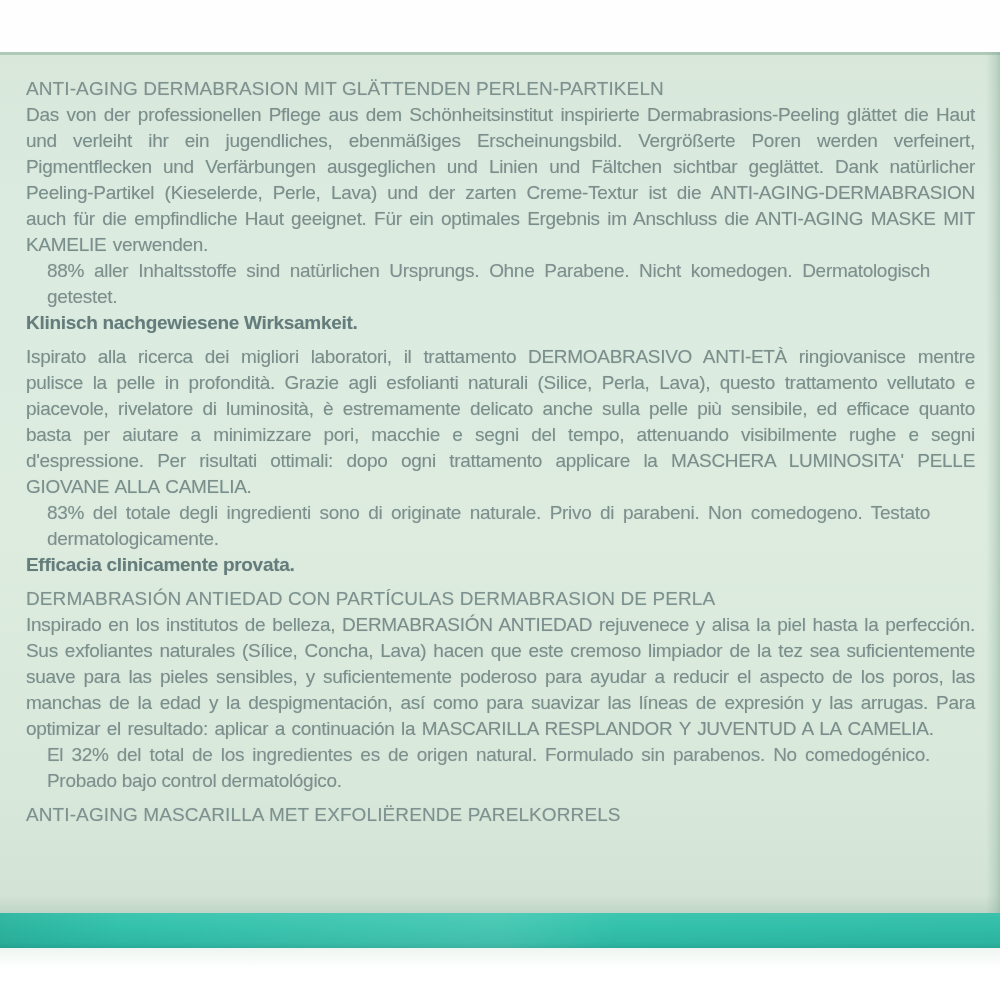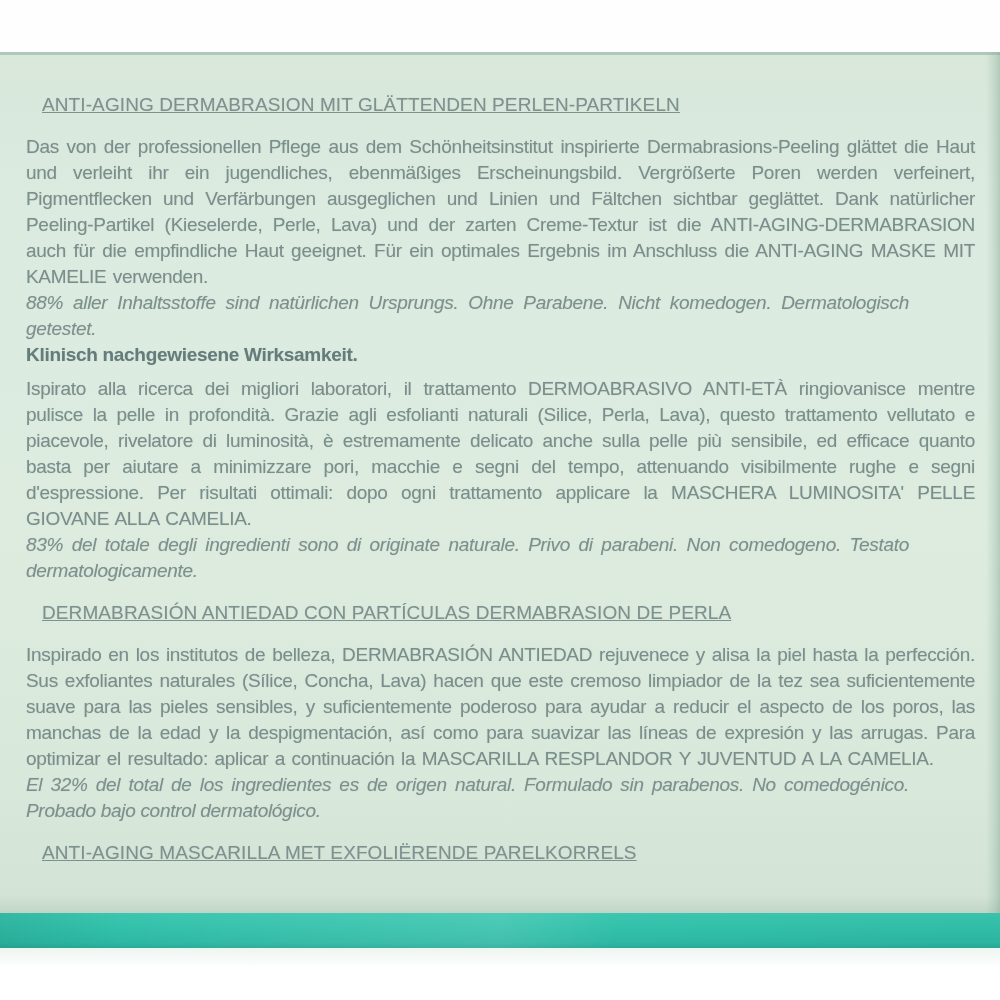--- a/index.html
+++ b/index.html
@@ -76,37 +76,36 @@
     position: relative;
     padding: 24px 25px 0 26px;
     color: #7a8e8c;
     font-size: 19px;
     line-height: 26px;
     letter-spacing: -0.3px;
     text-shadow: 0 0 1px rgba(122, 142, 140, 0.35);
   }
   section { margin: 0 0 8px 0; }
   h2 {
-    margin: 16px;
+    margin: 0;
     font-size: 19px;
     font-weight: 400;
     letter-spacing: 0.1px;
     color: #7d918f;
-    text-decoration: underline;
   }
   p { margin: 0; }
   .body-text {
     text-align: justify;
     word-spacing: 1.5px;
   }
   .claims {
-    font-style: italic;
     text-align: justify;
     width: 883px;
     color: #7d908e;
+    margin-left: 21px;
   }
   .efficacy {
     font-weight: bold;
     color: #647c7b;
   }
 </style>
 </head>
 <body>
 
 <div class="photo">
@@ -119,20 +118,21 @@
       <section>
         <h2>ANTI-AGING DERMABRASION MIT GLÄTTENDEN PERLEN-PARTIKELN</h2>
         <p class="body-text">Das von der professionellen Pflege aus dem Schönheitsinstitut inspirierte Dermabrasions-Peeling glättet die Haut und verleiht ihr ein jugendliches, ebenmäßiges Erscheinungsbild. Vergrößerte Poren werden verfeinert, Pigmentflecken und Verfärbungen ausgeglichen und Linien und Fältchen sichtbar geglättet. Dank natürlicher Peeling-Partikel (Kieselerde, Perle, Lava) und der zarten Creme-Textur ist die ANTI-AGING-DERMABRASION auch für die empfindliche Haut geeignet. Für ein optimales Ergebnis im Anschluss die ANTI-AGING MASKE MIT KAMELIE verwenden.</p>
         <p class="claims">88% aller Inhaltsstoffe sind natürlichen Ursprungs. Ohne Parabene. Nicht komedogen. Dermatologisch getestet.</p>
         <p class="efficacy">Klinisch nachgewiesene Wirksamkeit.</p>
       </section>
 
       <section>
         <p class="body-text">Ispirato alla ricerca dei migliori laboratori, il trattamento DERMOABRASIVO ANTI-ETÀ ringiovanisce mentre pulisce la pelle in profondità. Grazie agli esfolianti naturali (Silice, Perla, Lava), questo trattamento vellutato e piacevole, rivelatore di luminosità, è estremamente delicato anche sulla pelle più sensibile, ed efficace quanto basta per aiutare a minimizzare pori, macchie e segni del tempo, attenuando visibilmente rughe e segni d'espressione. Per risultati ottimali: dopo ogni trattamento applicare la MASCHERA LUMINOSITA' PELLE GIOVANE ALLA CAMELIA.</p>
         <p class="claims">83% del totale degli ingredienti sono di originate naturale. Privo di parabeni. Non comedogeno. Testato dermatologicamente.</p>
+        <p class="efficacy">Efficacia clinicamente provata.</p>
       </section>
 
       <section>
         <h2>DERMABRASIÓN ANTIEDAD CON PARTÍCULAS DERMABRASION DE PERLA</h2>
         <p class="body-text">Inspirado en los institutos de belleza, DERMABRASIÓN ANTIEDAD rejuvenece y alisa la piel hasta la perfección. Sus exfoliantes naturales (Sílice, Concha, Lava) hacen que este cremoso limpiador de la tez sea suficientemente suave para las pieles sensibles, y suficientemente poderoso para ayudar a reducir el aspecto de los poros, las manchas de la edad y la despigmentación, así como para suavizar las líneas de expresión y las arrugas. Para optimizar el resultado: aplicar a continuación la MASCARILLA RESPLANDOR Y JUVENTUD A LA CAMELIA.</p>
         <p class="claims">El 32% del total de los ingredientes es de origen natural. Formulado sin parabenos. No comedogénico. Probado bajo control dermatológico.</p>
       </section>
 
       <section>
         <h2>ANTI-AGING MASCARILLA MET EXFOLIËRENDE PARELKORRELS</h2>

